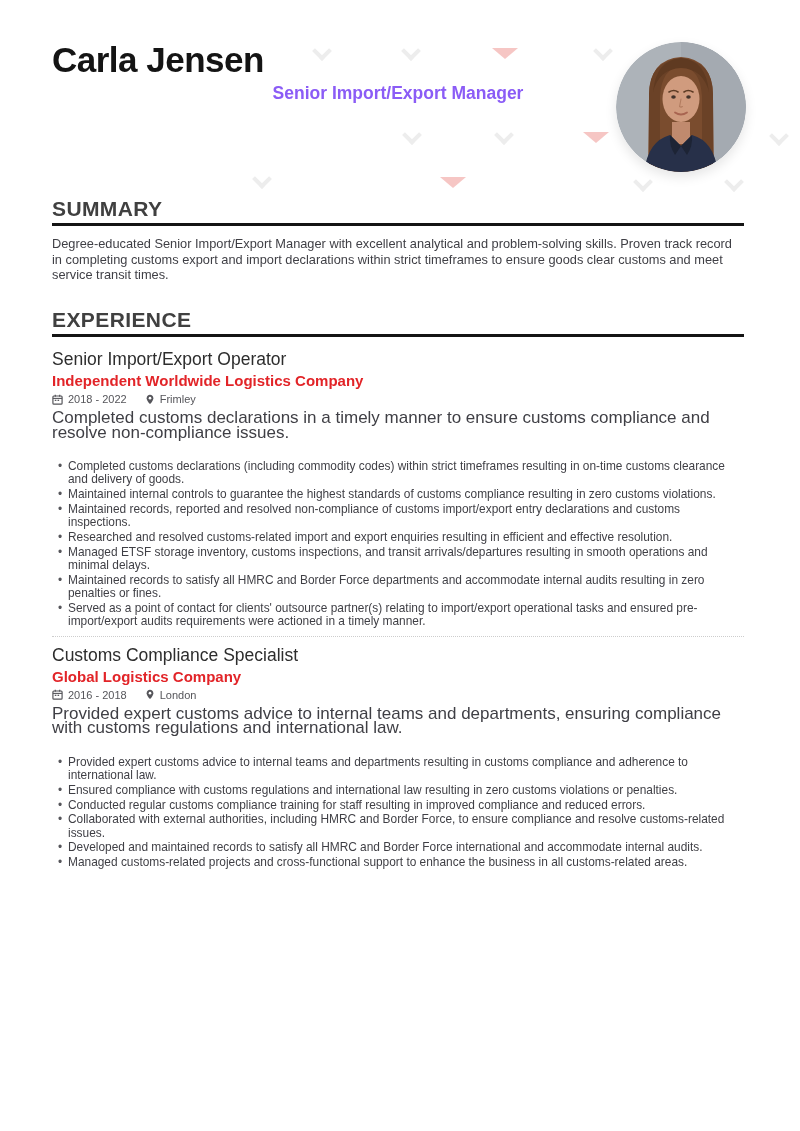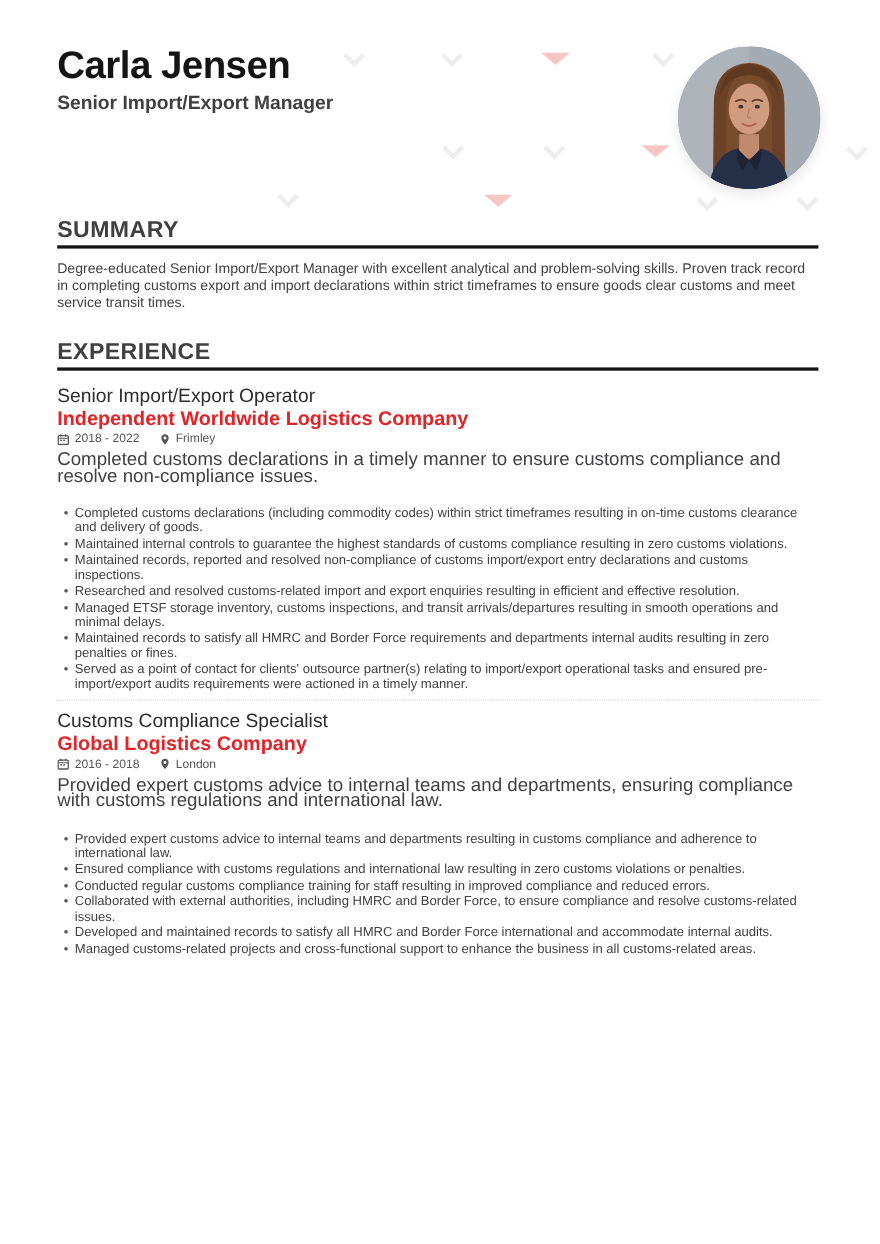--- a/index.html
+++ b/index.html
@@ -39,22 +39,23 @@
     font-size: 35px;
     font-weight: bold;
     color: #141414;
     letter-spacing: -0.5px;
     line-height: 1.05;
   }
   .role {
     margin-top: 5px;
     font-size: 17.5px;
     font-weight: bold;
-    color: #404040;
+    color: #8b5cf6;
     line-height: 19px;
+    text-align: center;
   }
   .avatar {
     position: absolute;
     top: 0;
     right: -2px;
     width: 130px; height: 130px;
     border-radius: 50%;
     overflow: hidden;
     box-shadow: 0 5px 12px rgba(0,0,0,0.10);
   }
@@ -81,21 +82,21 @@
   
   .job { margin-top: 13px; }
   .job-title {
     font-size: 17.5px;
     font-weight: normal;
     color: #2d2d2d;
     line-height: 19px;
   }
   .company {
     margin-top: 5px;
-    font-size: 18px;
+    font-size: 15px;
     font-weight: bold;
     color: #e22428;
     line-height: 13px;
   }
   .meta {
     margin-top: 6px;
     display: flex;
     align-items: flex-start;
     gap: 18px;
     font-size: 11px;
@@ -231,21 +232,21 @@
           <span>Frimley</span>
         </span>
       </div>
       <p class="job-desc">Completed customs declarations in a timely manner to ensure customs compliance and resolve non-compliance issues.</p>
       <ul class="bullets">
         <li>Completed customs declarations (including commodity codes) within strict timeframes resulting in on-time customs clearance and delivery of goods.</li>
         <li>Maintained internal controls to guarantee the highest standards of customs compliance resulting in zero customs violations.</li>
         <li>Maintained records, reported and resolved non-compliance of customs import/export entry declarations and customs inspections.</li>
         <li>Researched and resolved customs-related import and export enquiries resulting in efficient and effective resolution.</li>
         <li>Managed ETSF storage inventory, customs inspections, and transit arrivals/departures resulting in smooth operations and minimal delays.</li>
-        <li>Maintained records to satisfy all HMRC and Border Force requirements and departments internal audits resulting in zero penalties or fines.</li>
+        <li>Maintained records to satisfy all HMRC and Border Force departments and accommodate internal audits resulting in zero penalties or fines.</li>
         <li>Served as a point of contact for clients' outsource partner(s) relating to import/export operational tasks and ensured pre-import/export audits requirements were actioned in a timely manner.</li>
       </ul>
     </article>
 
     <hr class="job-divider">
 
     <article class="job" style="margin-top:0;">
       <h3 class="job-title">Customs Compliance Specialist</h3>
       <div class="company">Global Logistics Company</div>
       <div class="meta">

